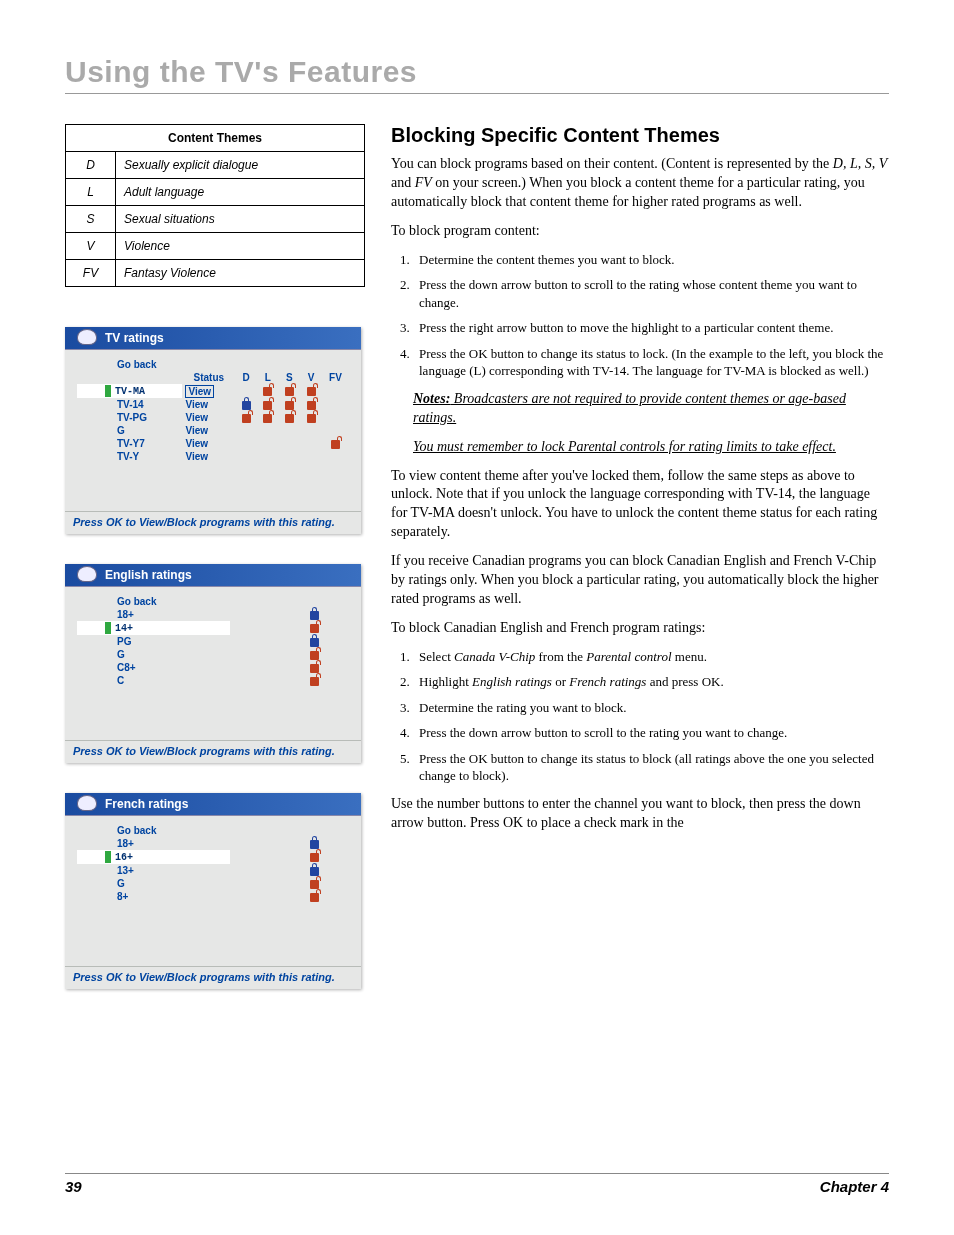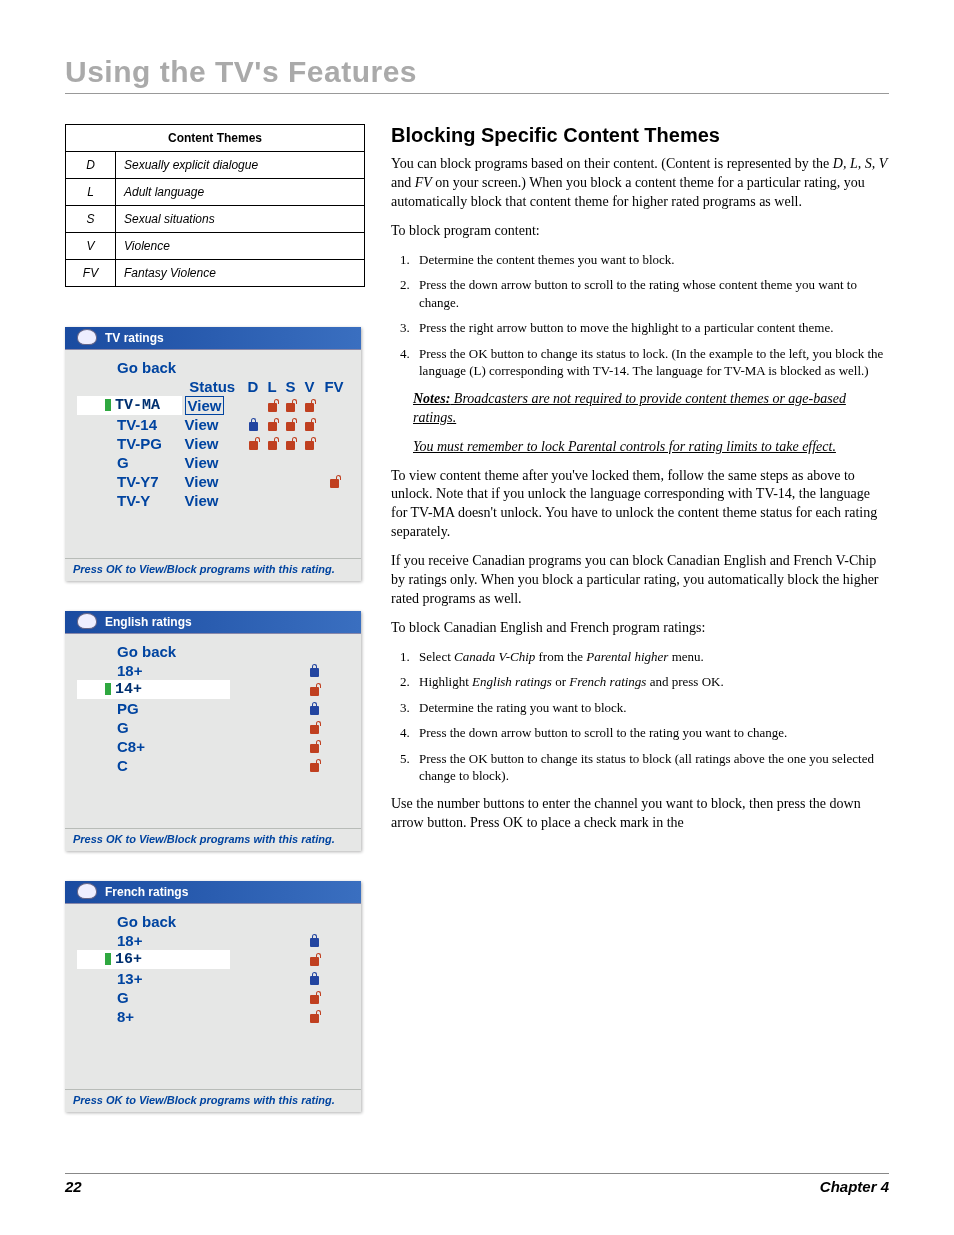--- a/index.html
+++ b/index.html
@@ -75,21 +75,21 @@
     border-radius: 50% 50% 40% 40%;
     border: 1px solid #668;
   }
   .tv-menu-body {
     background: #e6e7e6;
     padding: 8px 12px 8px 12px;
   }
   .tv-grid {
     width: 100%;
     border-collapse: collapse;
-    font-size: 15px;
+    font-size: 10px;
     color: #0044a0;
   }
   .tv-grid td, .tv-grid th {
     padding: 1px 3px;
     text-align: left;
     font-weight: bold;
   }
   .tv-grid th { font-weight: bold; text-align: center; }
   .tv-row-hl td:first-child {
     background: #ffffff;
@@ -401,26 +401,26 @@
     </ol>
     <div class="notes-block">
       <p><span class="label">Notes:</span><span> Broadcasters are not required to provide content themes or age-based ratings.</span></p>
       <p>You must remember to lock Parental controls for rating limits to take effect.</p>
     </div>
     <p>To view content theme after you've locked them, follow the same steps as above to unlock. Note that if you unlock the language corresponding with TV-14, the language for TV-MA doesn't unlock. You have to unlock the content theme status for each rating separately.</p>
 
     <p>If you receive Canadian programs you can block Canadian English and French V-Chip by ratings only. When you block a particular rating, you automatically block the higher rated programs as well.</p>
     <p>To block Canadian English and French program ratings:</p>
     <ol class="steps">
-      <li><span>Select </span><span class="ital">Canada V-Chip</span><span> from the </span><span class="ital">Parental higher</span><span> menu.</span></li>
+      <li><span>Select </span><span class="ital">Canada V-Chip</span><span> from the </span><span class="ital">Parental control</span><span> menu.</span></li>
       <li><span>Highlight </span><span class="ital">English ratings</span><span> or </span><span class="ital">French ratings</span><span> and press OK.</span></li>
       <li>Determine the rating you want to block.</li>
       <li>Press the down arrow button to scroll to the rating you want to change.</li>
       <li>Press the OK button to change its status to block (all ratings above the one you selected change to block).</li>
     </ol>
     <p>Use the number buttons to enter the channel you want to block, then press the down arrow button. Press OK to place a check mark in the</p>
   </div>
 </div>
 
 <div class="footer-row">
-  <span>22</span>
+  <span>39</span>
   <span>Chapter 4</span>
 </div>
 
 </body></html>

